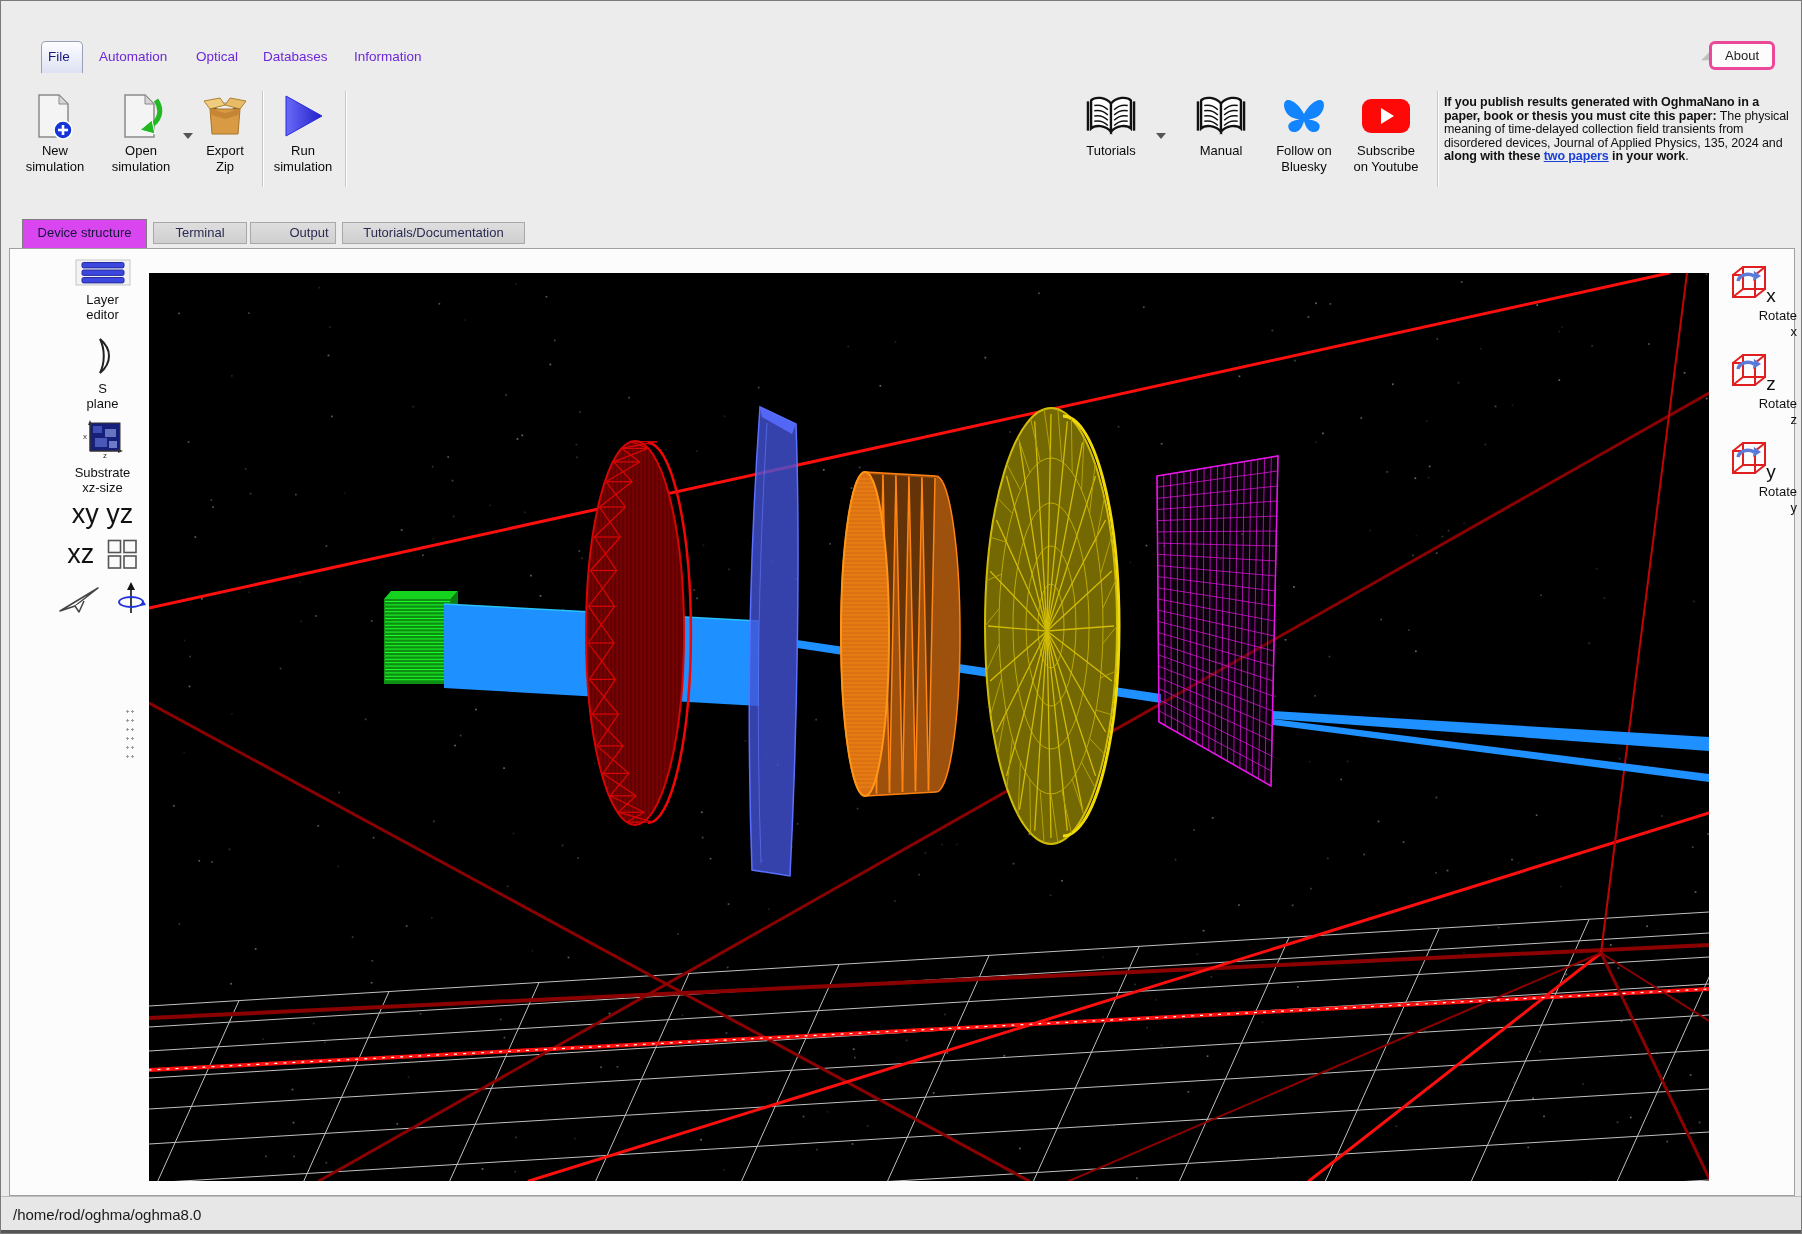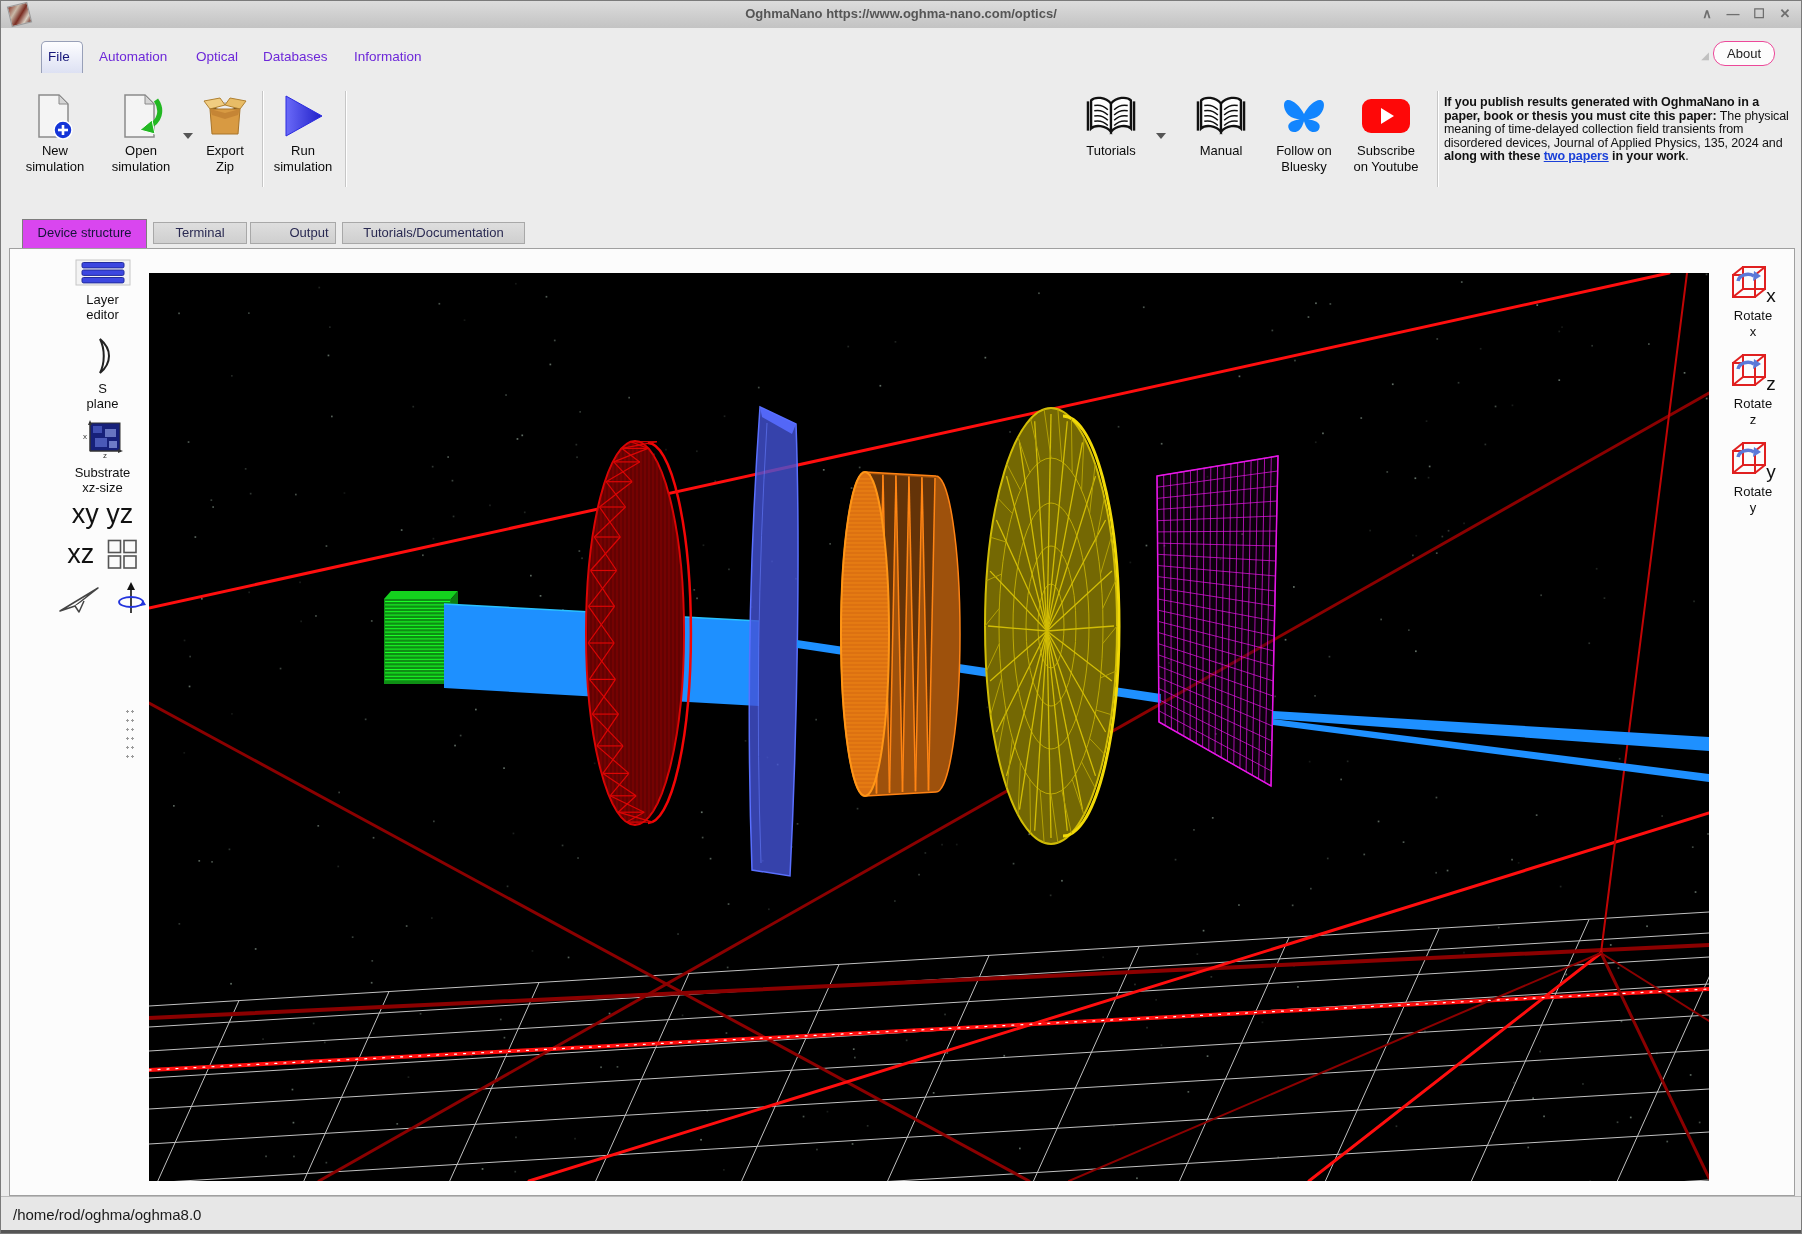--- a/index.html
+++ b/index.html
@@ -16,21 +16,21 @@
   .win-controls{position:absolute;right:8px;top:5px;display:flex;gap:10px;color:#6f6f6f;
     font-size:13px;font-weight:bold;}
   .win-controls span{width:16px;text-align:center;cursor:default;}
   
   .menubar{position:absolute;left:0;top:27px;width:100%;height:57px;background:#ececec;}
   .menu-underline{position:absolute;left:8px;right:8px;top:80px;height:3px;background:#3f4f9f;}
   .menu-tab{position:absolute;top:21px;font-size:13.5px;color:#6d28d9;cursor:default;}
   .menu-tab.bubble{top:13px;padding:7px 12px 9px 6px;background:linear-gradient(#fdfdff,#dde1f3);
     border:1px solid #98a0b8;border-bottom:none;border-radius:5px 5px 0 0;color:#17177a;}
   .about-btn{position:absolute;right:26px;top:13px;padding:4px 13px;background:#fcfcfc;
-    border:1px solid #ec4899;border-radius:12px;font-size:13px;color:#222;}
+    border:3px solid #ec4899;border-radius:6px;font-size:13px;color:#222;}
   .resize-grip{position:absolute;right:92px;top:22px;color:#c0c0c0;font-size:10px;}
   
   .toolbar{position:absolute;left:0;top:84px;width:100%;height:130px;background:#ececec;}
   .tbtn{position:absolute;top:6px;width:80px;text-align:center;cursor:default;}
   .tbtn .ticon{height:50px;display:flex;align-items:center;justify-content:center;}
   .tlabel{margin-top:2px;font-size:13px;line-height:16px;color:#0a0a0a;white-space:pre-line;}
   .tsep{position:absolute;top:6px;width:2px;height:96px;
     background:linear-gradient(90deg,#c6c6c6 50%,#ffffff 50%);}
   .tcaret{position:absolute;width:0;height:0;border-left:5px solid transparent;
     border-right:5px solid transparent;border-top:6px solid #555;}
@@ -52,42 +52,32 @@
   .side-item{position:absolute;left:0;width:153px;text-align:center;cursor:default;padding-left:16px;}
   .side-label{font-size:13px;line-height:15px;color:#111;white-space:pre-line;margin-top:2px;}
   .xy-text{font-size:27px;color:#111;}
   .splitter{position:absolute;left:124px;top:706px;width:10px;height:52px;
     background-image:radial-gradient(circle,#9a9a9a 1px,transparent 1.3px);background-size:5px 9px;cursor:col-resize;}
   .canvas3d{position:absolute;left:148px;top:272px;width:1560px;height:908px;}
   .rightbar{position:absolute;left:1708px;top:248px;width:88px;height:930px;}
   .rot-btn{position:absolute;left:0;width:88px;text-align:center;cursor:default;}
   .rot-icon{display:inline-flex;align-items:flex-end;}
   .rot-axis-letter{font-size:19px;color:#111;margin-left:-4px;line-height:14px;}
-  .rot-label{font-size:13px;line-height:16px;color:#111;white-space:pre-line;margin-top:1px;}
+  .rot-label{font-size:13px;line-height:16px;color:#111;white-space:pre-line;margin-top:1px;text-align:right;}
   
   .statusbar{position:absolute;left:0;top:1195px;width:100%;height:34px;background:#e7e7e7;
     border-top:1px solid #bcbcbc;}
   .status-text{position:absolute;left:12px;top:9px;font-size:15px;color:#1a1a1a;}
   .bottom-strip{position:absolute;left:0;top:1229px;width:100%;height:5px;background:#555;}
 </style>
 </head>
 <body>
 
 <div class="window">
 
-  <div class="titlebar">
-    <span class="app-icon"></span>
-    <div class="title-text">OghmaNano https://www.oghma-nano.com/optics/</div>
-    <div class="win-controls">
-      <span>∧</span>
-      <span>—</span>
-      <span>☐</span>
-      <span>✕</span>
-    </div>
-  </div>
 
   <div class="menubar">
     <div class="menu-tab bubble" style="left:40px;">File</div>
     <div class="menu-tab" style="left:98px;">Automation</div>
     <div class="menu-tab" style="left:195px;">Optical</div>
     <div class="menu-tab" style="left:262px;">Databases</div>
     <div class="menu-tab" style="left:353px;">Information</div>
     <span class="resize-grip">◢</span>
     <div class="about-btn">About</div>
     <div class="menu-underline"></div>

